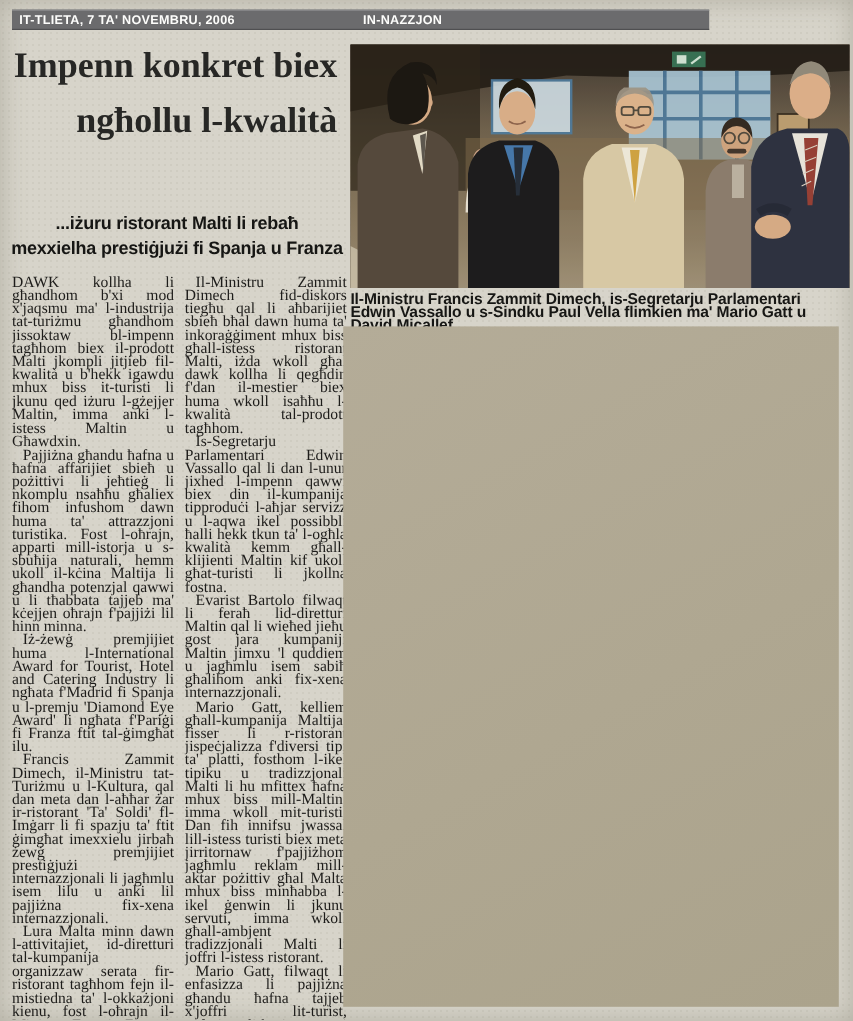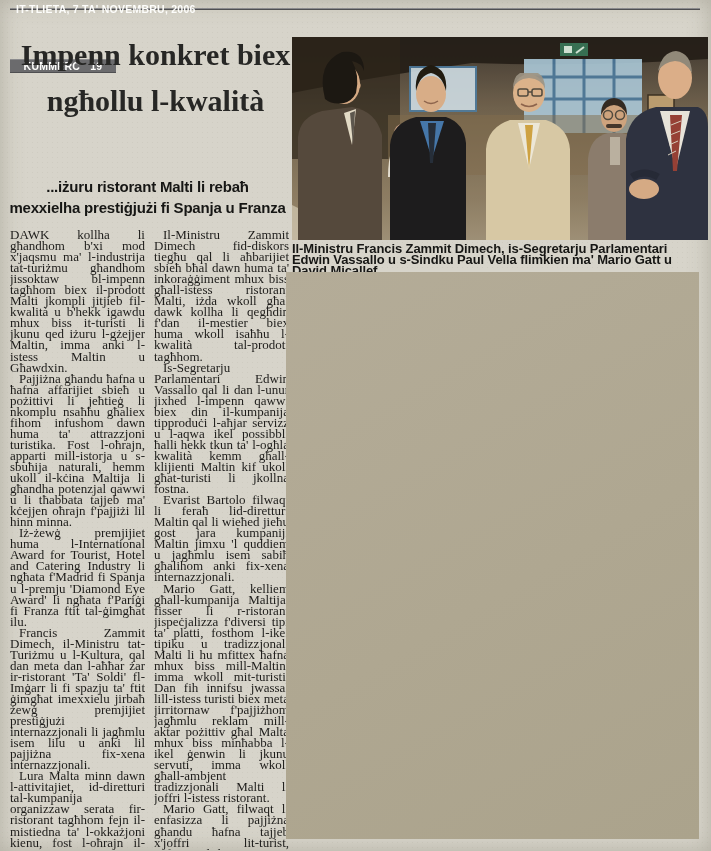--- a/index.html
+++ b/index.html
@@ -12,37 +12,37 @@
     background-size:5px 5px;
     box-shadow:inset 0 0 22px rgba(110,105,90,.35);
     overflow:hidden;
     font-family:"Liberation Serif", serif;
   }
   
   .topbar{
     position:absolute;left:10px;top:8px;width:690px;height:17px;
     display:flex;gap:3px;
     font-family:"Liberation Sans", sans-serif;
-    font-weight:bold;font-size:10.5px;letter-spacing:.25px;flex-direction:column;
+    font-weight:bold;font-size:10.5px;letter-spacing:.25px;
   }
   .bar-main{
     position:relative;flex:1;background:#6b6b6d;color:#fdfdfb;
     display:flex;align-items:center;
     border-top:1px solid #8b8b8d;border-bottom:1px solid #4f4f51;
   }
   .bar-date{position:absolute;left:6px;white-space:nowrap;}
   .bar-masthead{position:absolute;left:0;right:-70px;text-align:center;}
   .bar-right{
     width:106px;background:#6b6b6d;color:#fdfdfb;
     display:flex;align-items:center;justify-content:center;gap:10px;
     border-top:1px solid #8b8b8d;border-bottom:1px solid #4f4f51;margin-top:46px;
   }
   
   .headline{
-    position:absolute;left:15px;top:32px;width:281px;text-align:center;
+    position:absolute;left:0;top:32px;width:281px;text-align:right;
   }
   .headline div{
     font-weight:bold;font-size:30px;line-height:46px;color:#272725;
   }
   .subhead{
     position:absolute;left:4px;top:176px;width:287px;text-align:center;
     font-family:"Liberation Sans", sans-serif;font-weight:bold;
     font-size:15px;line-height:21px;color:#161614;letter-spacing:-0.2px;
   }
   
@@ -77,20 +77,21 @@
   }
 </style>
 </head>
 <body>
 
 <div class="page">
 
   <div class="topbar">
     <div class="bar-main">
       <span class="bar-date">IT-TLIETA, 7 TA' NOVEMBRU, 2006</span>
+      <span class="bar-masthead">IN-NAZZJON</span>
     </div>
     <div class="bar-right">
       <span>KUMMERĊ</span>
       <span>19</span>
     </div>
   </div>
 
   <div class="headline">
     <div>Impenn konkret biex</div>
     <div>ngħollu l-kwalità</div>

